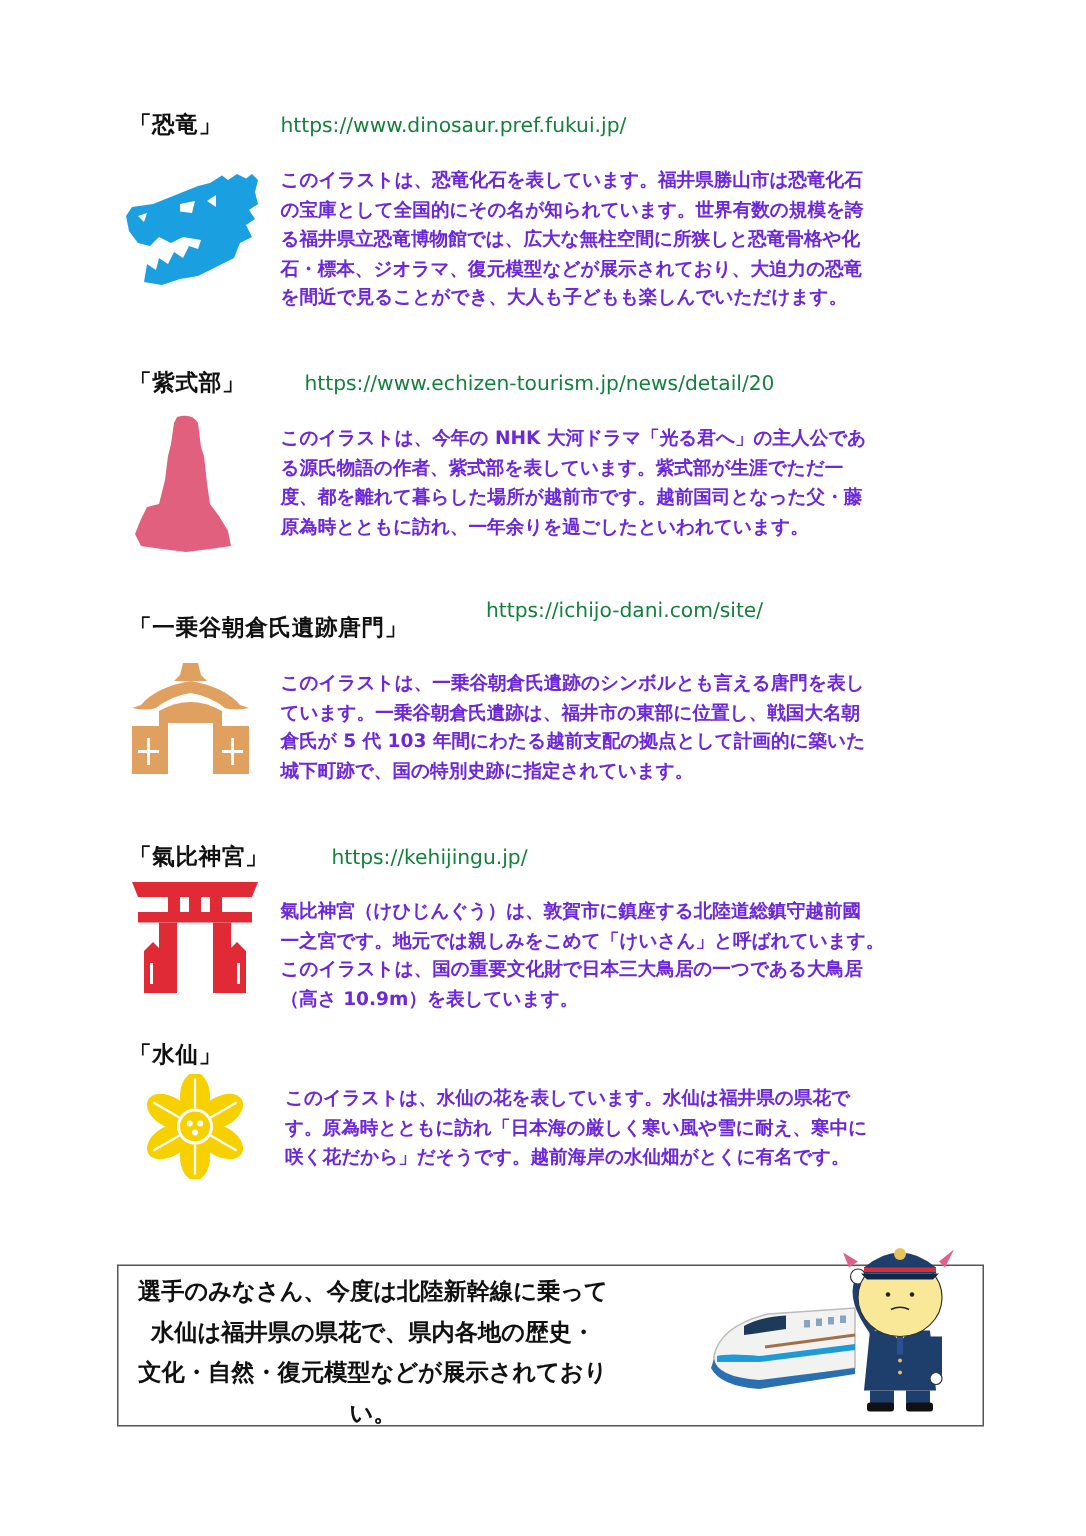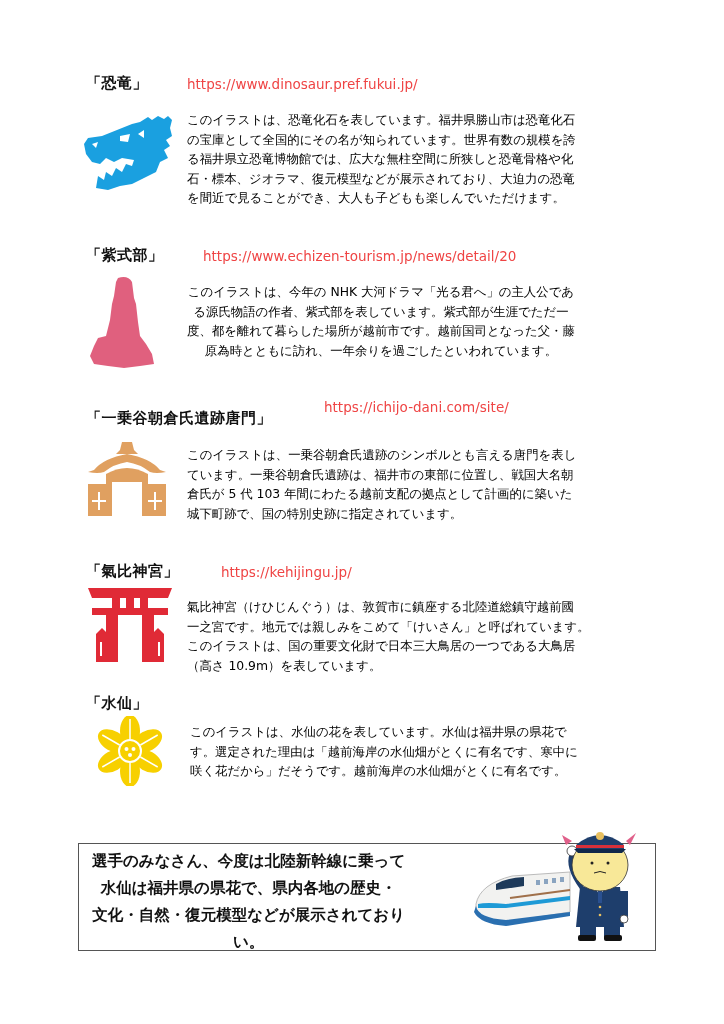--- a/index.html
+++ b/index.html
@@ -1,21 +1,21 @@
 <!DOCTYPE html>
 <html><head>
 <meta charset="utf-8">
 <style>
   html, body { margin: 0; padding: 0; background: #ffffff; }
   body { width: 724px; height: 1024px; position: relative; overflow: hidden;
          font-family: "DejaVu Sans", "Liberation Sans", sans-serif; color: #1a1a1a; }
   .abs { position: absolute; }
   .heading { font-weight: bold; font-size: 15px; color: #111; white-space: nowrap; letter-spacing: 0.5px; }
-  .url { font-size: 13.5px; color: #ef4444; white-space: nowrap; font-family: "DejaVu Sans", sans-serif; }
-  .desc { font-size: 12.4px; line-height: 19.5px; color: #000000; }
+  .url { font-size: 13.5px; color: #15803d; white-space: nowrap; font-family: "DejaVu Sans", sans-serif; }
+  .desc { font-size: 12.4px; line-height: 19.5px; color: #6d28d9; font-weight: bold; }
   .desc div { white-space: nowrap; }
   .icon svg { display: block; }
   .box { border: 1px solid #555; background: #fff; }
   .box-text { font-weight: bold; font-size: 15.5px; line-height: 27px; color: #111; text-align: center; }
   .box-text div { white-space: nowrap; }
 </style>
 </head>
 <body>
 
 <div class="abs heading" style="left:86px; top:74px;">「恐竜」</div>
@@ -36,21 +36,21 @@
   <div>を間近で見ることができ、大人も子どもも楽しんでいただけます。</div>
 </div>
 
 <div class="abs heading" style="left:86px; top:246px;">「紫式部」</div>
 <div class="abs url" style="left:203px; top:248px;">https://www.echizen-tourism.jp/news/detail/20</div>
 <div class="abs icon" style="left:88px; top:276px;">
   <svg width="72" height="94" viewBox="0 0 72 94">
     <path fill="#E0607E" d="M30 2 Q40 -1 44 6 L46 22 L48 28 L50 46 L52 60 L58 68 L64 78 L66 88 L52 90 L36 92 L20 90 L6 88 L2 80 L6 70 L10 62 L18 60 L22 44 L24 28 L26 20 L28 6 Z"></path>
   </svg>
 </div>
-<div class="abs desc" style="left:187px; top:282px;text-align:center;">
+<div class="abs desc" style="left:187px; top:282px;">
   <div>このイラストは、今年の NHK 大河ドラマ「光る君へ」の主人公であ</div>
   <div>る源氏物語の作者、紫式部を表しています。紫式部が生涯でただ一</div>
   <div>度、都を離れて暮らした場所が越前市です。越前国司となった父・藤</div>
   <div>原為時とともに訪れ、一年余りを過ごしたといわれています。</div>
 </div>
 
 <div class="abs heading" style="left:86px; top:409px;">「一乗谷朝倉氏遺跡唐門」</div>
 <div class="abs url" style="left:324px; top:399px;">https://ichijo-dani.com/site/</div>
 <div class="abs icon" style="left:84px; top:440px;">
   <svg width="86" height="76" viewBox="0 0 86 76">
@@ -127,21 +127,21 @@
       <line x1="0" y1="-12" x2="0" y2="-32" transform="rotate(300)"></line>
     </g>
     <circle cx="0" cy="0" r="11" fill="#F7D000" stroke="#fff" stroke-width="2"></circle>
     <circle cx="-3.5" cy="-2" r="2" fill="#fff"></circle>
     <circle cx="3.5" cy="-2" r="2" fill="#fff"></circle>
     <circle cx="0" cy="4" r="2" fill="#fff"></circle>
   </svg>
 </div>
 <div class="abs desc" style="left:190px; top:722px;">
   <div>このイラストは、水仙の花を表しています。水仙は福井県の県花で</div>
-  <div>す。選定された理由は「越前海岸の水仙畑がとくに有名です、寒中に</div>
+  <div>す。原為時とともに訪れ「日本海の厳しく寒い風や雪に耐え、寒中に</div>
   <div>咲く花だから」だそうです。越前海岸の水仙畑がとくに有名です。</div>
 </div>
 
 <div class="abs box" style="left:78px; top:843px; width:576px; height:106px;"></div>
 <div class="abs box-text" style="left:92px; top:848px;">
   <div>選手のみなさん、今度は北陸新幹線に乗って</div>
   <div>水仙は福井県の県花で、県内各地の歴史・</div>
   <div>文化・自然・復元模型などが展示されており</div>
   <div>い。</div>
 </div>

